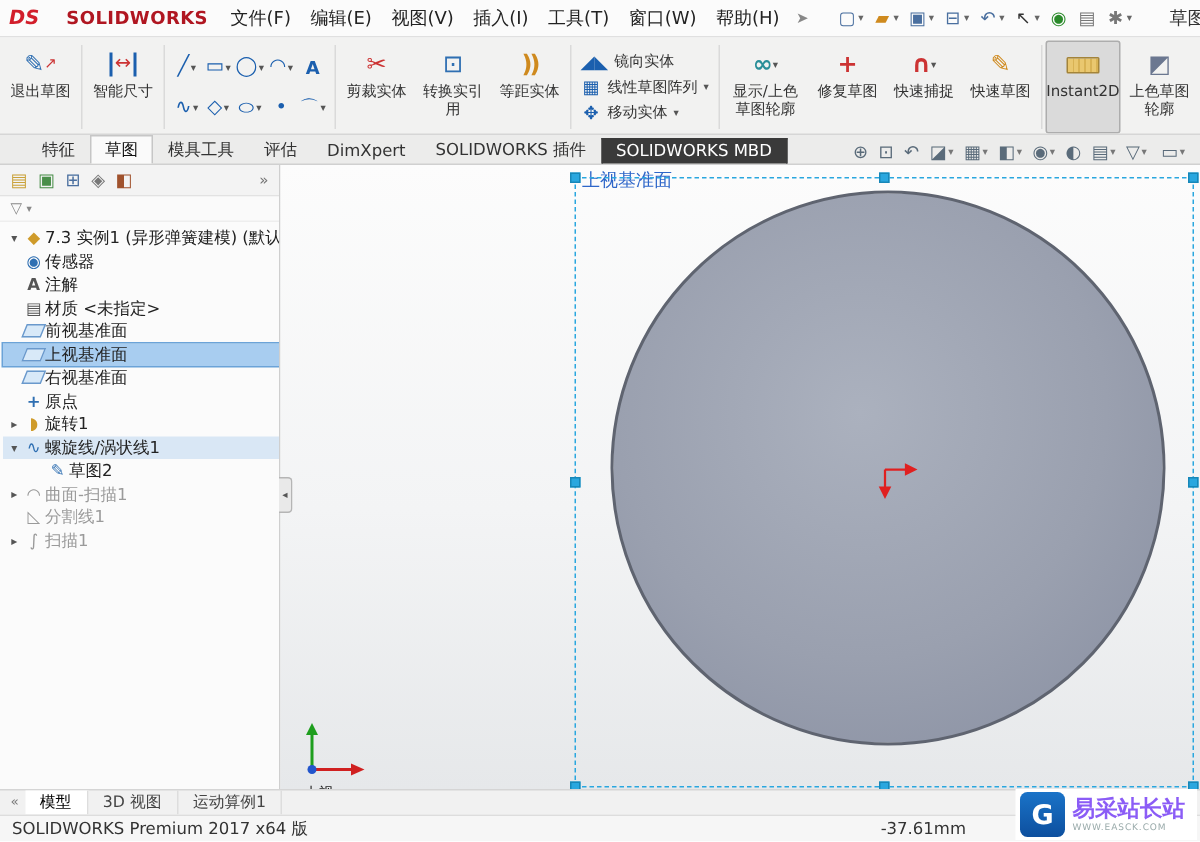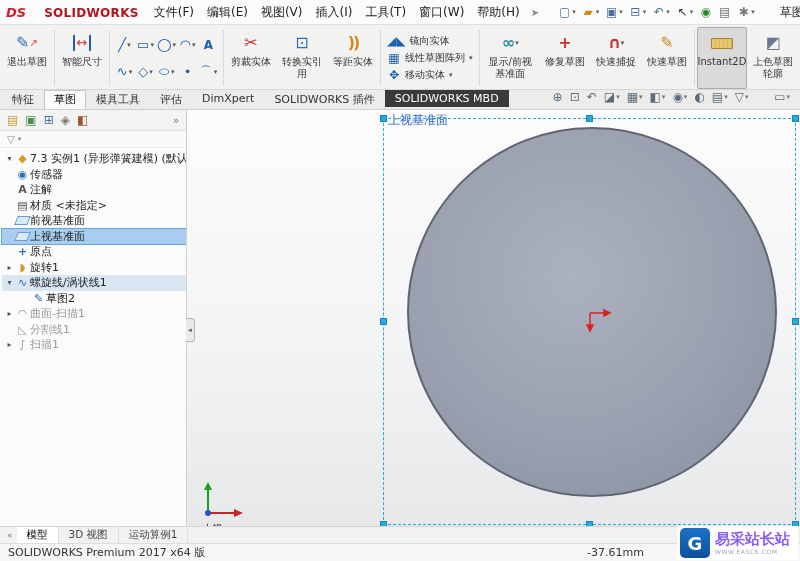--- a/index.html
+++ b/index.html
@@ -32,21 +32,21 @@
   .rrow{display:flex;align-items:center;gap:4px;white-space:nowrap;}
   .rrow .g{color:#1b5fae;font-size:12px;min-width:14px;text-align:center;}
   .rrow .c{font-size:7px;color:#555;}
   .ic-red{color:#c33 !important;}
   .ic-orange{color:#cf8a1e !important;}
   .ic-teal{color:#2a8f99 !important;}
   .ic-ruler{width:20px;height:9px;background:repeating-linear-gradient(90deg,#e9c76f 0 3px,#d8b254 3px 4px);border:1px solid #a3843a;border-radius:1px;display:inline-block;}
   .ic-shade{color:#6b7790 !important;}
 
   
-  .cmdtabs{flex:0 0 18px;display:flex;align-items:flex-start;background:#ececeb;border-bottom:1px solid #d0d0d0;padding-left:2px;}
+  .cmdtabs{flex:0 0 18px;display:flex;align-items:flex-end;background:#ececeb;border-bottom:1px solid #d0d0d0;padding-left:18px;}
   .ctab{font-size:11px;color:#333;padding:1px 9px 2px;border:1px solid transparent;border-bottom:none;white-space:nowrap;}
   .ctab.active{background:#fafafa;border-color:#c6c6c6;color:#111;}
   .ctab.dark{background:#3a3a3a;color:#fff;border-color:#3a3a3a;}
   .hud{display:flex;align-items:center;gap:7px;margin:0 0 1px 44px;color:#5a6b7a;}
   .hudi{display:flex;align-items:center;gap:1px;font-size:12px;}
   .hudi .c{font-size:7px;color:#777;}
   .hud-right{margin-left:auto;margin-right:10px;}
 
   
   .main{flex:1;display:flex;min-height:0;position:relative;}
@@ -255,21 +255,21 @@
           <span class="c">▾</span>
         </span>
     </div>
     <div class="sep"></div>
 
     <div class="rbtn" style="max-width:66px;">
       <span class="ric">
           <span class="ic-teal" style="font-weight:700;">∞</span>
           <span class="c" style="font-size:7px;color:#555;">▾</span>
         </span>
-      <span class="lbl">显示/前视基准面</span>
+      <span class="lbl">显示/上色草图轮廓</span>
     </div>
     <div class="rbtn">
       <span class="ric">
           <span class="ic-red" style="font-weight:700;">+</span>
         </span>
       <span class="lbl">修复草图</span>
     </div>
     <div class="rbtn">
       <span class="ric">
           <span class="ic-red" style="font-weight:700;">∩</span>
@@ -400,20 +400,27 @@
         </div>
         <div class="trow sel">
           <span class="exp"></span>
           <span class="tic">
               <i class="ic-plane"></i>
             </span>
           <span class="lb">上视基准面</span>
         </div>
         <div class="trow">
           <span class="exp"></span>
+          <span class="tic">
+              <i class="ic-plane"></i>
+            </span>
+          <span class="lb">右视基准面</span>
+        </div>
+        <div class="trow">
+          <span class="exp"></span>
           <span class="tic g-blue" style="font-weight:700;">+</span>
           <span class="lb">原点</span>
         </div>
         <div class="trow">
           <span class="exp">▸</span>
           <span class="tic g-gold">◗</span>
           <span class="lb">旋转1</span>
         </div>
         <div class="trow hl">
           <span class="exp">▾</span>

